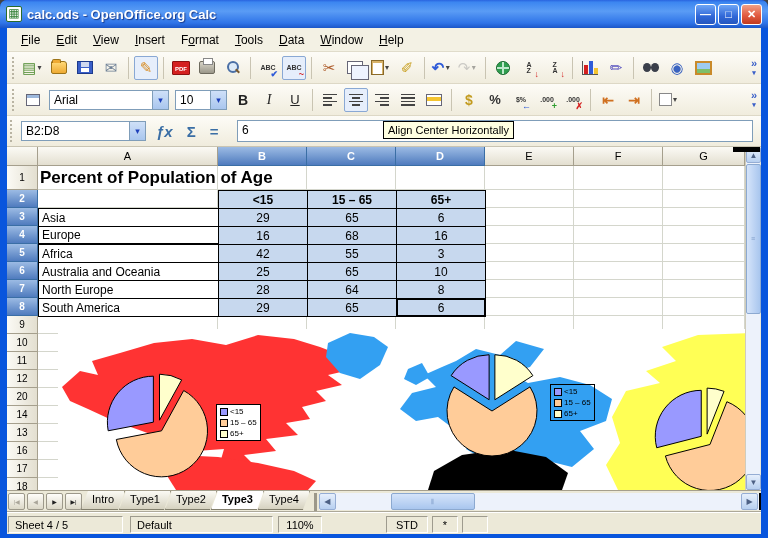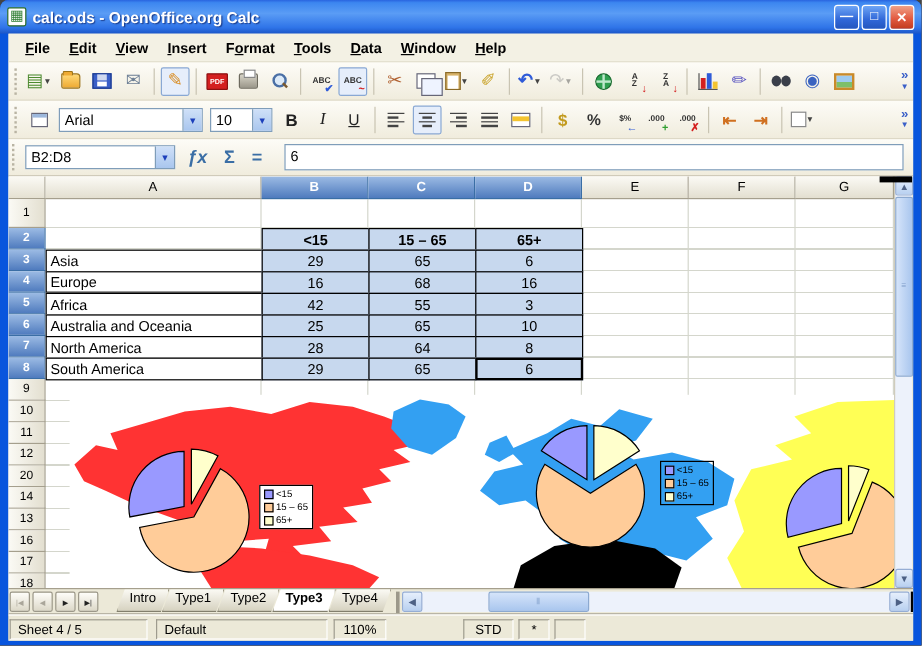--- a/index.html
+++ b/index.html
@@ -12,21 +12,21 @@
   #title-icon{width:16px;height:16px;background:#fff;border:1px solid #2a6b2a;border-radius:2px;
     color:#2e7d32;font-size:12px;line-height:13px;text-align:center;margin-right:5px;flex:none;}
   #title-text{color:#fff;font-weight:bold;font-size:13px;text-shadow:1px 1px 1px #1a3c8c;flex:1;white-space:nowrap;}
   .winbtn{width:21px;height:21px;margin-left:2px;border:1px solid #fff;border-radius:3px;color:#fff;
     font-size:11px;font-weight:bold;display:flex;align-items:center;justify-content:center;
     background:linear-gradient(180deg,#6ea5f5,#3067d8 60%,#2456be);}
   .winbtn.close{background:linear-gradient(180deg,#f0a086,#e25b41 55%,#c13a1e);}
   
   #client{position:absolute;left:7px;top:28px;width:754px;height:506px;background:#ece9d8;overflow:hidden;}
   
-  #menubar{position:absolute;left:0;top:0;width:754px;height:24px;background:#f3f1e4;display:flex;align-items:center;padding-left:6px;border-bottom:1px solid #e0dccb;font-weight:bold;}
+  #menubar{position:absolute;left:0;top:0;width:754px;height:24px;background:#f3f1e4;display:flex;align-items:center;padding-left:6px;border-bottom:1px solid #e0dccb;}
   .menu-item{padding:3px 8px;font-size:12px;color:#000;}
   .menu-item u{text-decoration:underline;}
   
   .toolbar{position:absolute;left:0;width:754px;height:32px;background:linear-gradient(180deg,#fdfcf7,#f0ecdd);display:flex;align-items:center;padding-left:2px;border-bottom:1px solid #ddd8c6;}
   #tb1{top:24px;} #tb2{top:56px;}
   .grip{width:5px;height:22px;margin:0 3px;border-left:2px dotted #b9b4a3;flex:none;}
   .tbtn{position:relative;width:24px;height:24px;margin:0 1px;display:flex;align-items:center;justify-content:center;border:1px solid transparent;border-radius:2px;flex:none;}
   .tbtn.pressed{background:#e6eefb;border-color:#89a8d4;}
   .tbtn.disabled{opacity:.45;filter:grayscale(1);}
   .tsep{width:1px;height:22px;background:#c9c4b2;margin:0 4px;flex:none;}
@@ -356,20 +356,21 @@
       <div class="combo" style="width:125px">
         <span class="cv">B2:D8</span>
         <span class="ca">▾</span>
       </div>
       <span class="fico" id="fx-icon">ƒx</span>
       <span class="fico">Σ</span>
       <span class="fico">=</span>
       <div id="formula-input">6</div>
     </div>
 
+    <div id="tooltip">Align Center Horizontally</div>
 
     <div id="sheet">
       <div id="ghoriz"></div>
       <div id="corner"></div>
       <div id="colhdrs">
           <div class="colhdr" style="left: 31px; width: 180px;">A</div>
           <div class="colhdr hsel" style="left: 211px; width: 89px;">B</div>
           <div class="colhdr hsel" style="left: 300px; width: 89px;">C</div>
           <div class="colhdr hsel" style="left: 389px; width: 89px;">D</div>
           <div class="colhdr" style="left: 478px; width: 89px;">E</div>
@@ -398,41 +399,42 @@
         </div>
       <div id="glines">
           <div class="gline" style="left: 210px; top: 19px; height: 324px;"></div>
           <div class="gline" style="left: 299px; top: 19px; height: 324px;"></div>
           <div class="gline" style="left: 388px; top: 19px; height: 324px;"></div>
           <div class="gline" style="left: 477px; top: 19px; height: 324px;"></div>
           <div class="gline" style="left: 566px; top: 19px; height: 324px;"></div>
           <div class="gline" style="left: 655px; top: 19px; height: 324px;"></div>
           <div class="gline" style="left: 737px; top: 19px; height: 324px;"></div>
         </div>
+      <div id="sheet-title">Percent of Population of Age</div>
       <div id="tablecells">
           <div class="cell hdr" style="left: 211px; top: 43px; width: 90px; height: 19px; background: rgb(199, 216, 238);">&lt;15</div>
           <div class="cell hdr" style="left: 300px; top: 43px; width: 90px; height: 19px; background: rgb(199, 216, 238);">15 – 65</div>
           <div class="cell hdr" style="left: 389px; top: 43px; width: 90px; height: 19px; background: rgb(199, 216, 238);">65+</div>
           <div class="cell lab" style="left: 31px; top: 61px; width: 217px; height: 19px;">Asia</div>
           <div class="cell num" style="left: 211px; top: 61px; width: 90px; height: 19px; background: rgb(199, 216, 238);">29</div>
           <div class="cell num" style="left: 300px; top: 61px; width: 90px; height: 19px; background: rgb(199, 216, 238);">65</div>
           <div class="cell num" style="left: 389px; top: 61px; width: 90px; height: 19px; background: rgb(199, 216, 238);">6</div>
           <div class="cell lab" style="left: 31px; top: 79px; width: 181px; height: 18px;">Europe</div>
           <div class="cell num" style="left: 211px; top: 79px; width: 90px; height: 19px; background: rgb(199, 216, 238);">16</div>
           <div class="cell num" style="left: 300px; top: 79px; width: 90px; height: 19px; background: rgb(199, 216, 238);">68</div>
           <div class="cell num" style="left: 389px; top: 79px; width: 90px; height: 19px; background: rgb(199, 216, 238);">16</div>
           <div class="cell lab" style="left: 31px; top: 97px; width: 181px; height: 19px;">Africa</div>
           <div class="cell num" style="left: 211px; top: 97px; width: 90px; height: 19px; background: rgb(199, 216, 238);">42</div>
           <div class="cell num" style="left: 300px; top: 97px; width: 90px; height: 19px; background: rgb(199, 216, 238);">55</div>
           <div class="cell num" style="left: 389px; top: 97px; width: 90px; height: 19px; background: rgb(199, 216, 238);">3</div>
           <div class="cell lab" style="left: 31px; top: 115px; width: 211px; height: 19px;">Australia and Oceania</div>
           <div class="cell num" style="left: 211px; top: 115px; width: 90px; height: 19px; background: rgb(199, 216, 238);">25</div>
           <div class="cell num" style="left: 300px; top: 115px; width: 90px; height: 19px; background: rgb(199, 216, 238);">65</div>
           <div class="cell num" style="left: 389px; top: 115px; width: 90px; height: 19px; background: rgb(199, 216, 238);">10</div>
-          <div class="cell lab" style="left: 31px; top: 133px; width: 181px; height: 19px;">North America</div>
+          <div class="cell lab" style="left: 31px; top: 133px; width: 181px; height: 19px;">North Europe</div>
           <div class="cell num" style="left: 211px; top: 133px; width: 90px; height: 19px; background: rgb(199, 216, 238);">28</div>
           <div class="cell num" style="left: 300px; top: 133px; width: 90px; height: 19px; background: rgb(199, 216, 238);">64</div>
           <div class="cell num" style="left: 389px; top: 133px; width: 90px; height: 19px; background: rgb(199, 216, 238);">8</div>
           <div class="cell lab" style="left: 31px; top: 151px; width: 181px; height: 19px;">South America</div>
           <div class="cell num" style="left: 211px; top: 151px; width: 90px; height: 19px; background: rgb(199, 216, 238);">29</div>
           <div class="cell num" style="left: 300px; top: 151px; width: 90px; height: 19px; background: rgb(199, 216, 238);">65</div>
           <div class="cell num active" style="left: 389px; top: 151px; width: 90px; height: 19px; background: rgb(199, 216, 238);">6</div>
         </div>
       <div id="chart">
         <svg id="mapsvg" width="694" height="161" viewBox="0 0 694 161">
@@ -503,21 +505,21 @@
       <div class="sb-btn" style="left:0;top:327px;width:15px;height:16px">▼</div>
     </div>
 
     <div id="tabrow">
       <span id="navbtns" style="display:flex">
           <span class="navbtn disabled">|◀</span>
           <span class="navbtn disabled">◀</span>
           <span class="navbtn">▶</span>
           <span class="navbtn">▶|</span>
         </span>
-      <span id="tabs" style="display:flex;margin-left:20px">
+      <span id="tabs" style="display:flex;margin-left:4px">
           <span class="tab">Intro</span>
           <span class="tab">Type1</span>
           <span class="tab">Type2</span>
           <span class="tab active">Type3</span>
           <span class="tab">Type4</span>
         </span>
       <span id="tabsplit"></span>
       <div class="sb-track" style="position:relative;flex:1;height:17px;margin-top:2px">
         <div class="sb-btn" style="left:0;top:0;width:17px;height:17px">◀</div>
         <div class="sb-thumb h" style="left:72px;top:0;width:84px;height:17px">

